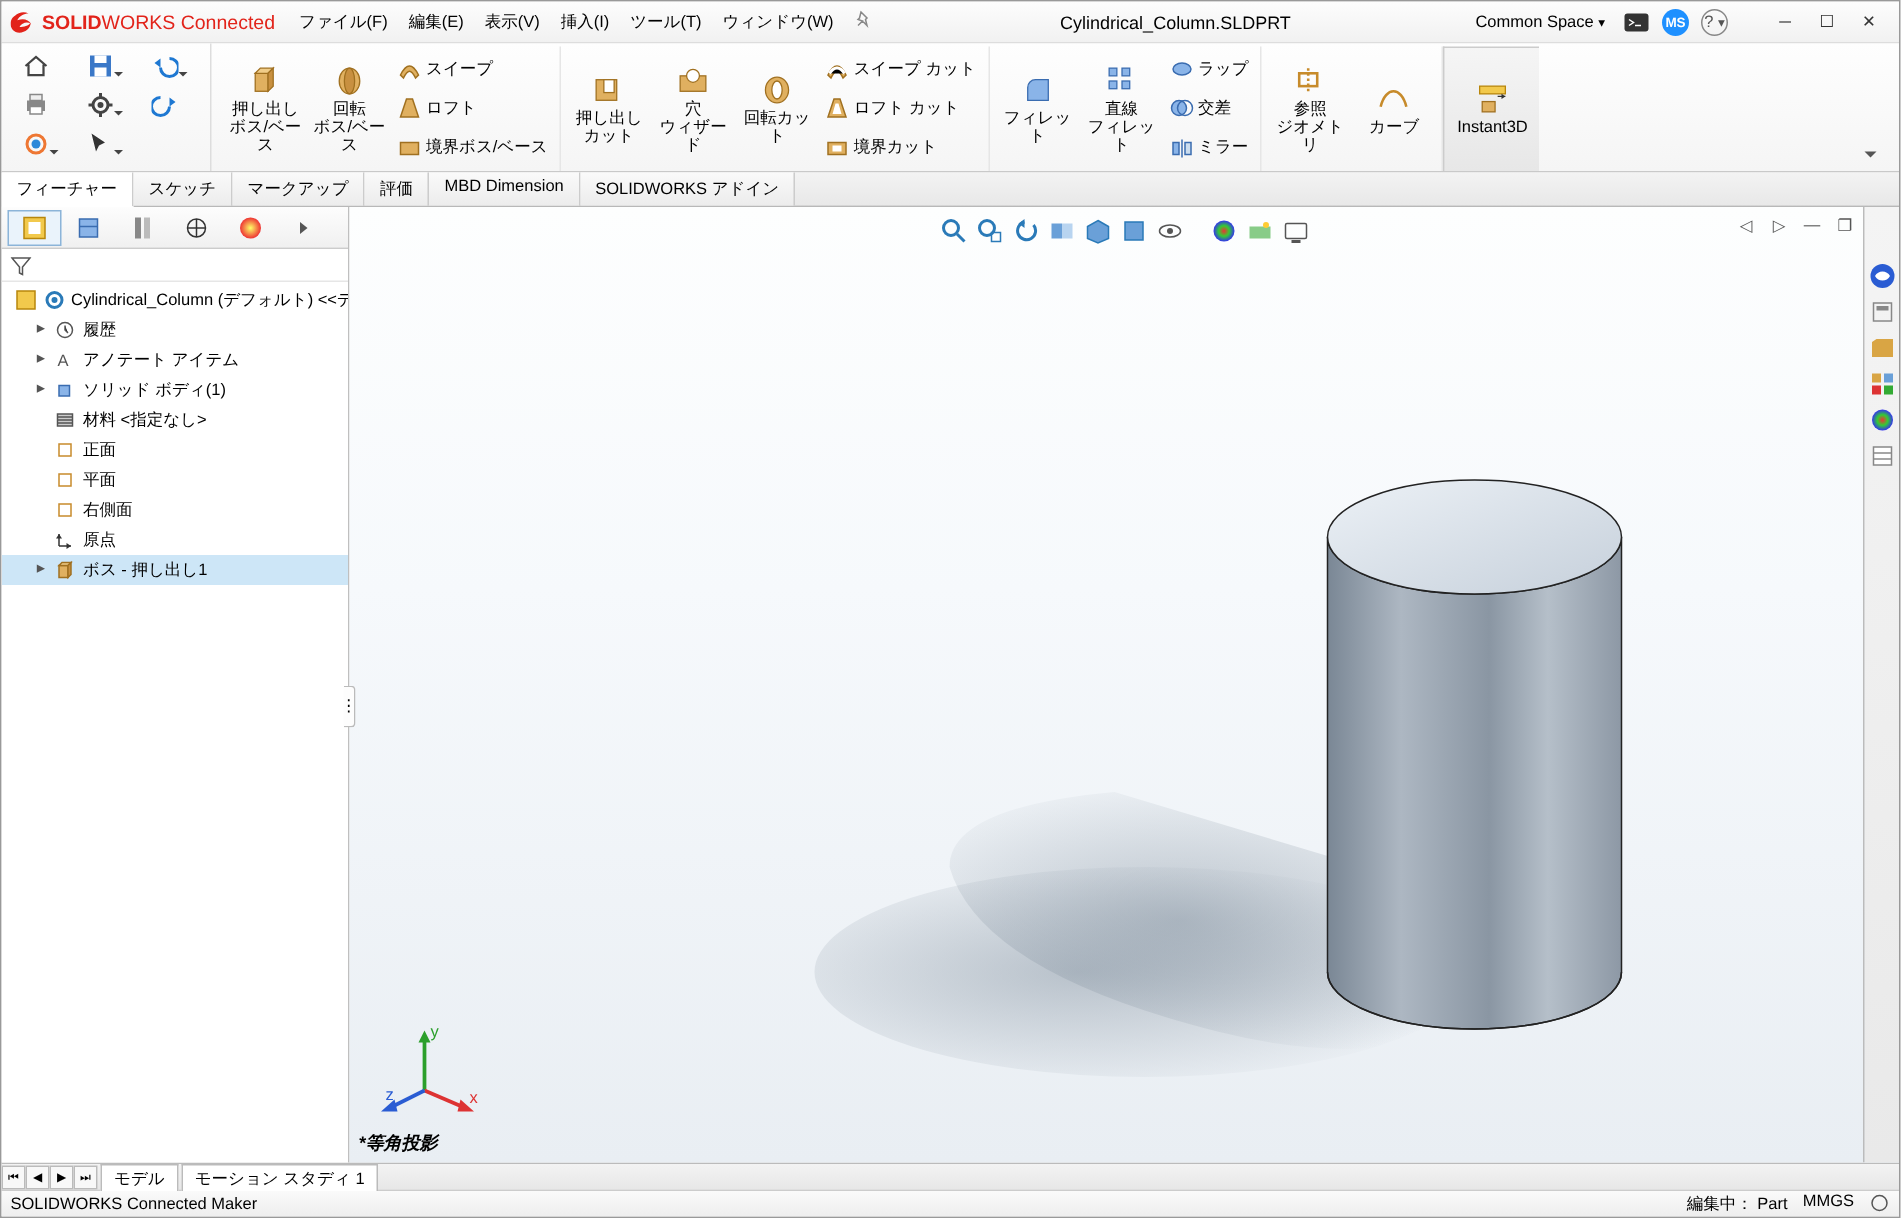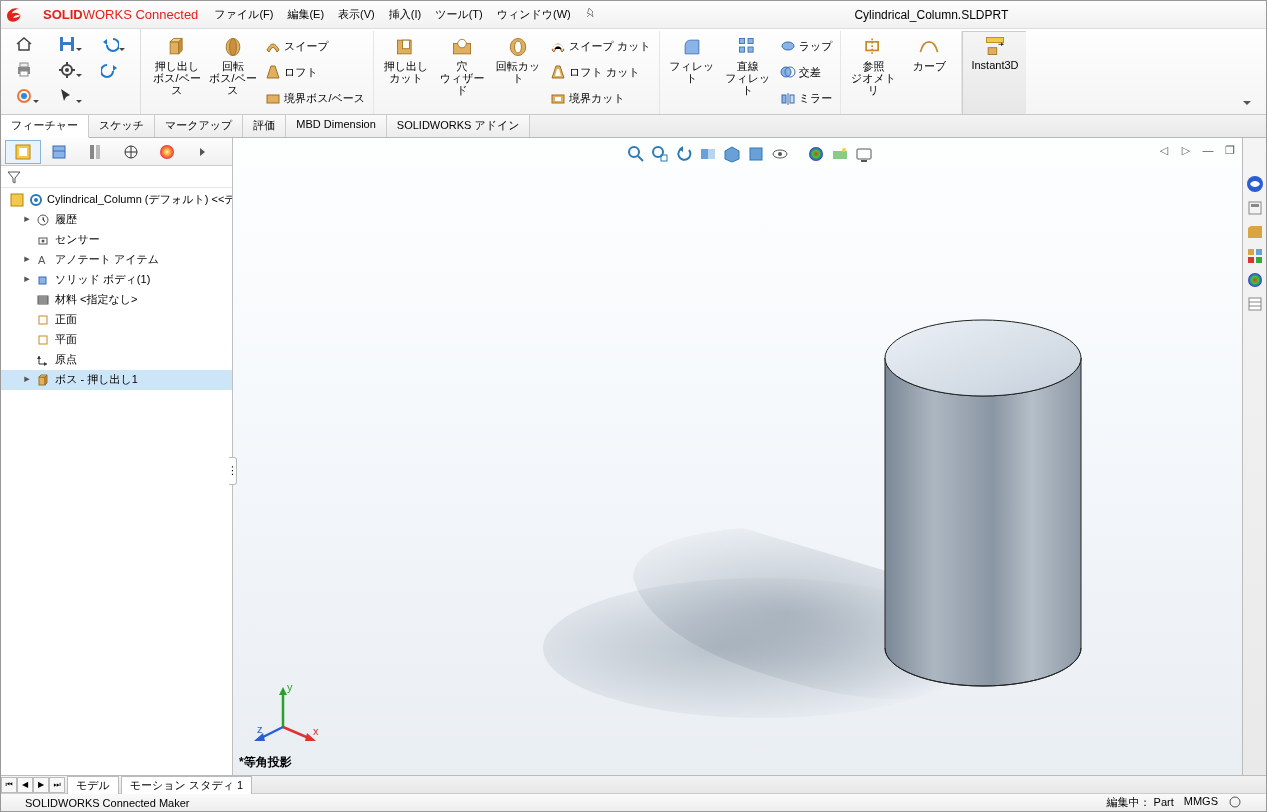--- a/index.html
+++ b/index.html
@@ -1,39 +1,39 @@
 <!DOCTYPE html>
 <html><head>
 <meta charset="utf-8">
 <style>
 * { box-sizing: border-box; margin: 0; padding: 0; font-family: "Meiryo UI", "MS UI Gothic", Arial, sans-serif; font-size: 11px; }
 body { width: 1267px; height: 812px; background: #fff; overflow: hidden; position: relative; border: 1px solid #999; }
 .titlebar { height: 28px; display: flex; align-items: center; padding: 0 6px; background: linear-gradient(#fdfdfd,#f1f1f1); border-bottom: 1px solid #ddd; }
-.sw-logo { display: flex; align-items: center; gap: 18px; margin-right: 10px; }
+.sw-logo { display: flex; align-items: center; gap: 3px; margin-right: 10px; }
 .sw-logo svg { width: 18px; height: 18px; }
 .sw-logo .bold { color: #e2231a; font-weight: bold; font-size: 13px; }
 .sw-logo .thin { color: #e2231a; font-size: 13px; }
 .menubar { display: flex; gap: 2px; }
 .menubar .mitem { padding: 3px 6px; cursor: default; }
 .spacer { flex: 1; }
 .filetitle { font-size: 12px; text-align: center; }
 .titleright { display: flex; align-items: center; gap: 8px; }
 .winbtns { display: flex; gap: 0; }
 .winbtn { width: 28px; height: 20px; display: flex; align-items: center; justify-content: center; color: #333; }
 .dropdown-caret::after { content: "▾"; font-size: 9px; margin-left: 3px; }
 .common-space { padding: 2px 4px; }
 .user-badge { width: 18px; height: 18px; border-radius: 50%; background: #1e90ff; color: #fff; display: flex; align-items: center; justify-content: center; font-size: 9px; font-weight: bold; }
 .help-circle { width: 18px; height: 18px; border: 1px solid #888; border-radius: 50%; display: flex; align-items: center; justify-content: center; color: #555; font-size: 11px; }
 .quickbar { height: 86px; display: flex; background: linear-gradient(#fefefe,#f5f5f5); border-bottom: 1px solid #c9c9c9; }
 .qb-left { width: 140px; border-right: 1px solid #ddd; padding: 4px 6px; display: grid; grid-template-columns: repeat(3,1fr); gap: 4px 2px; align-content: start; }
 .qb-left .tool { width: 34px; height: 22px; display: flex; align-items: center; justify-content: center; position: relative; }
 .small-tri { position: absolute; right: 2px; bottom: 1px; border: 3px solid transparent; border-top-color: #444; }
 .ribbon { flex: 1; display: flex; align-items: stretch; padding: 2px 4px 0 4px; gap: 0; position: relative; }
 .rgroup { padding: 2px 6px 2px 6px; display: flex; flex-direction: column; gap: 2px; border-right: 1px solid #e6e6e6; }
-.big-btn { display: flex; flex-direction: column; align-items: center; width: 52px; gap: 1px; text-align: center; line-height: 1.1; padding: 2px; }
+.big-btn { display: flex; flex-direction: column; align-items: center; justify-content: center; width: 52px; gap: 1px; text-align: center; line-height: 1.1; padding: 2px; }
 .big-btn .ico { width: 24px; height: 24px; display: flex; align-items: center; justify-content: center; }
 .sm-btn { display: flex; align-items: center; gap: 3px; padding: 1px 2px; white-space: nowrap; line-height: 1; }
 .instant3d { background: linear-gradient(#f5f5f5,#e7e7e7); border-left: 1px solid #ccc; width: 64px; border-top: 1px solid #ccc; }
 .tabstrip { height: 23px; display: flex; background: linear-gradient(#f3f3f3,#e8e8e8); border-bottom: 1px solid #b8b8b8; }
 .tabstrip .tab { padding: 3px 10px; border-right: 1px solid #ccc; background: linear-gradient(#fafafa,#ececec); cursor: default; }
 .tabstrip .tab.active { background: #fff; border-bottom: 1px solid #fff; margin-bottom: -1px; }
 .main { display: flex; height: calc(100% - 28px - 86px - 23px - 18px - 18px); position: relative; }
 .feature-panel { width: 232px; background: #fff; border-right: 1px solid #bfbfbf; display: flex; flex-direction: column; }
 .fp-icons { height: 28px; display: flex; align-items: center; border-bottom: 1px solid #ccc; background: linear-gradient(#fdfdfd,#f0f0f0); padding: 0 4px; gap: 0; }
 .fp-icons .fpi { width: 36px; height: 24px; display: flex; align-items: center; justify-content: center; border: 1px solid transparent; }
@@ -46,26 +46,26 @@
 .tri { width: 8px; display: inline-block; text-align: center; color: #555; }
 .tree .ico { width: 16px; height: 16px; display: flex; align-items: center; justify-content: center; }
 .viewport { flex: 1; position: relative; background: linear-gradient(180deg,#fdfefe 0%,#f6f9fc 40%,#e9eef3 100%); overflow: hidden; }
 .floating-tb { position: absolute; top: 4px; left: 50%; transform: translateX(-50%); display: flex; gap: 4px; padding: 2px 6px; background: rgba(255,255,255,0.0); }
 .floating-tb .ico { width: 20px; height: 20px; display: flex; align-items: center; justify-content: center; }
 .doc-ctrl { position: absolute; top: 4px; right: 6px; display: flex; gap: 6px; }
 .doc-ctrl .ico { width: 16px; height: 16px; display: flex; align-items: center; justify-content: center; color: #555; }
 .right-bar { position: absolute; right: 0; top: 0; bottom: 0; width: 24px; background: linear-gradient(#f4f4f4,#e9e9e9); border-left: 1px solid #bbb; display: flex; flex-direction: column; align-items: center; gap: 4px; padding-top: 36px; }
 .right-bar .ico { width: 20px; height: 20px; display: flex; align-items: center; justify-content: center; }
 .triad { position: absolute; left: 20px; bottom: 28px; }
-.view-label { position: absolute; left: 6px; bottom: 4px; font-weight: bold; font-size: 12px; }
+.view-label { position: absolute; left: 6px; bottom: 4px; font-weight: bold; font-size: 12px; font-style: italic; }
 .btm-tabs { height: 18px; display: flex; align-items: center; background: linear-gradient(#f3f3f3,#e7e7e7); border-top: 1px solid #bbb; }
 .btm-tabs .nav { display: flex; }
 .btm-tabs .nav div { width: 16px; height: 16px; border: 1px solid #bbb; display: flex; align-items: center; justify-content: center; font-size: 8px; background: #f8f8f8; }
 .btm-tabs .btab { padding: 1px 8px; border: 1px solid #bbb; border-bottom: none; margin-left: 2px; background: #fff; }
-.statusbar { height: 18px; background: linear-gradient(#fafafa,#eee); border-top: 1px solid #ccc; display: flex; align-items: center; padding: 0 24px; }
+.statusbar { height: 18px; background: linear-gradient(#fafafa,#eee); border-top: 1px solid #ccc; display: flex; align-items: center; padding: 0 6px; }
 .statusbar .right { margin-left: auto; display: flex; gap: 10px; }
 .pane-splitter { position: absolute; left: 228px; top: 50%; width: 8px; height: 28px; background: #fdfdfd; border: 1px solid #bbb; border-left: none; border-radius: 0 3px 3px 0; display: flex; align-items: center; justify-content: center; }
 svg { display: block; }
 </style>
 </head>
 <body>
 
 <div class="titlebar">
   <div class="sw-logo">
     <svg viewBox="0 0 24 24">
@@ -82,20 +82,36 @@
     <div class="mitem">ウィンドウ(W)</div>
     <div class="mitem">
       <svg width="12" height="12" viewBox="0 0 12 12">
           <path stroke="#888" stroke-width="1" fill="none" d="M4 1l4 4-1 1 1 4-3-3-3 3 3-3-3-1 1-1z"></path>
         </svg>
     </div>
   </div>
   <div class="spacer"></div>
   <div class="filetitle">Cylindrical_Column.SLDPRT</div>
   <div class="spacer"></div>
+  <div class="titleright">
+    <div class="common-space dropdown-caret">Common Space</div>
+    <svg width="18" height="18" viewBox="0 0 18 18">
+        <rect x="1" y="3" width="16" height="12" rx="2" fill="#333"></rect>
+        <path stroke="#fff" fill="none" d="M4 7l3 2-3 2"></path>
+        <line x1="8" y1="11" x2="12" y2="11" stroke="#fff"></line>
+      </svg>
+    <div class="user-badge">MS</div>
+    <div class="help-circle dropdown-caret">?</div>
+    <div style="width:8px"></div>
+    <div class="winbtns">
+      <div class="winbtn">─</div>
+      <div class="winbtn">☐</div>
+      <div class="winbtn">✕</div>
+    </div>
+  </div>
 </div>
 
 <div class="quickbar">
   <div class="qb-left">
     <div class="tool">
         <svg width="18" height="18" viewBox="0 0 18 18">
           <path fill="none" stroke="#444" stroke-width="1.5" d="M2 9l7-6 7 6M4 8v7h10V8"></path>
         </svg>
       </div>
     <div class="tool">
@@ -431,30 +447,20 @@
           <span class="tri">▸</span>
           <span class="ico">
             <svg width="14" height="14" viewBox="0 0 14 14">
               <circle cx="7" cy="7" r="5" fill="none" stroke="#555"></circle>
               <path stroke="#555" d="M7 4v3l2 2"></path>
             </svg>
           </span>
           <span>履歴</span>
         </div>
       <div class="tree-item child">
-          <span class="tri"></span>
-          <span class="ico">
-            <svg width="14" height="14" viewBox="0 0 14 14">
-              <rect x="3" y="5" width="8" height="6" fill="none" stroke="#555"></rect>
-              <circle cx="7" cy="8" r="1.5" fill="#555"></circle>
-            </svg>
-          </span>
-          <span>センサー</span>
-        </div>
-      <div class="tree-item child">
           <span class="tri">▸</span>
           <span class="ico">
             <svg width="14" height="14" viewBox="0 0 14 14">
               <text x="2" y="11" font-size="11" fill="#555">A</text>
             </svg>
           </span>
           <span>アノテート アイテム</span>
         </div>
       <div class="tree-item child">
           <span class="tri">▸</span>
@@ -487,20 +493,29 @@
           <span>正面</span>
         </div>
       <div class="tree-item child">
           <span class="tri"></span>
           <span class="ico">
             <svg width="14" height="14" viewBox="0 0 14 14">
               <rect x="3" y="3" width="8" height="8" fill="none" stroke="#c78b2b"></rect>
             </svg>
           </span>
           <span>平面</span>
+        </div>
+      <div class="tree-item child">
+          <span class="tri"></span>
+          <span class="ico">
+            <svg width="14" height="14" viewBox="0 0 14 14">
+              <rect x="3" y="3" width="8" height="8" fill="none" stroke="#c78b2b"></rect>
+            </svg>
+          </span>
+          <span>右側面</span>
         </div>
       <div class="tree-item child">
           <span class="tri"></span>
           <span class="ico">
             <svg width="14" height="14" viewBox="0 0 14 14">
               <line x1="3" y1="11" x2="3" y2="3" stroke="#333"></line>
               <line x1="3" y1="11" x2="11" y2="11" stroke="#333"></line>
               <polygon points="3,3 1,6 5,6" fill="#333"></polygon>
               <polygon points="11,11 8,9 8,13" fill="#333"></polygon>
             </svg>

